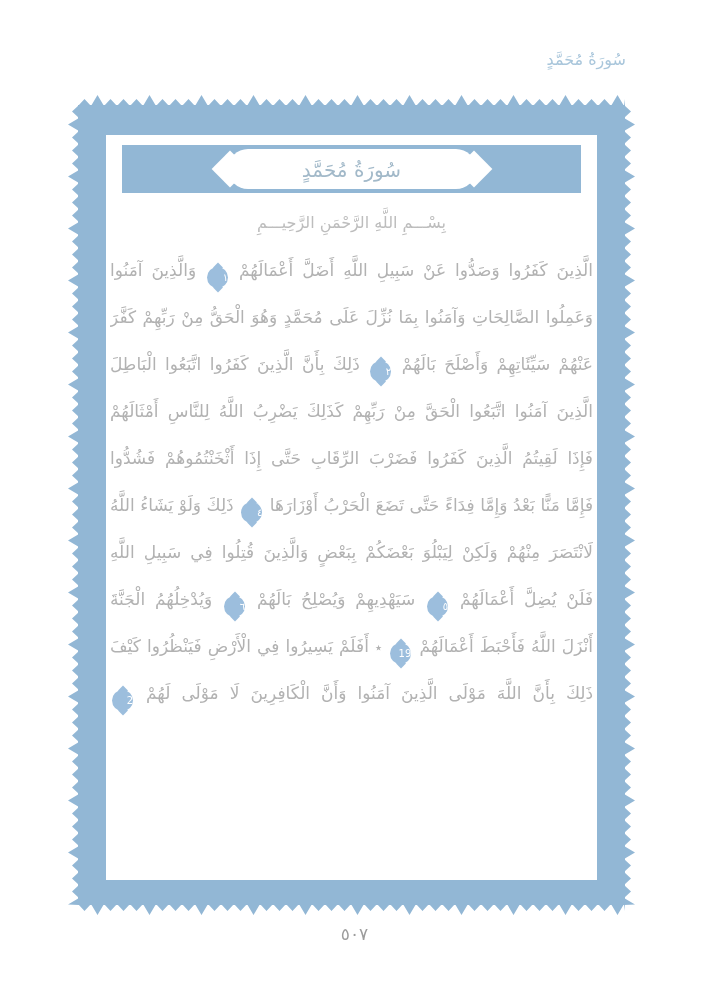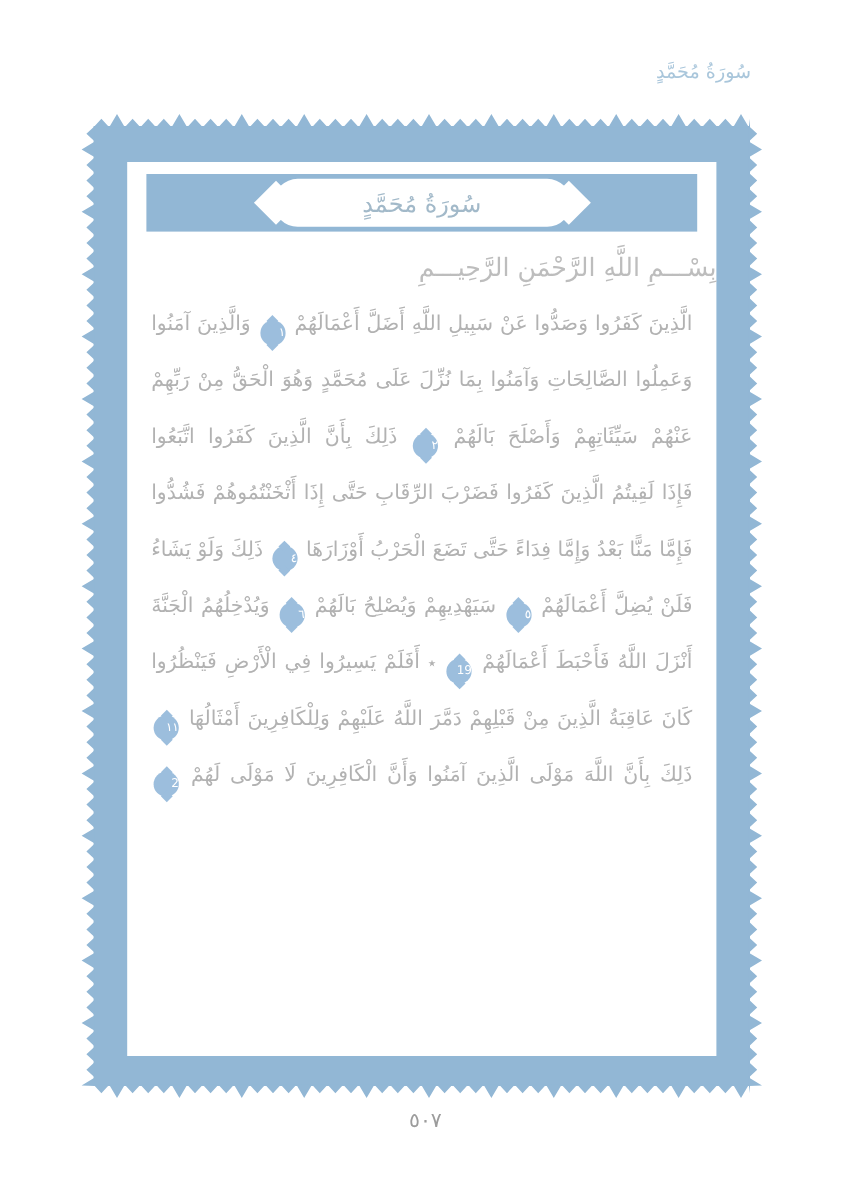--- a/index.html
+++ b/index.html
@@ -28,25 +28,25 @@
              width:248px;height:40px;background:#ffffff;border-radius:20px;}
   .cartouche::before,.cartouche::after{content:"";position:absolute;top:50%;
              width:26px;height:26px;background:#ffffff;
              transform:translateY(-50%) rotate(45deg);}
   .cartouche::before{left:-11px;}
   .cartouche::after{right:-11px;}
   .banner-title{position:relative;z-index:1;display:block;width:100%;height:40px;
              line-height:42px;text-align:center;color:#a2b9c9;font-size:20px;direction:rtl;}
 
   
-  .bismillah{height:54px;line-height:60px;color:#bdbdbd;
-             font-size:21px;direction:rtl;}
+  .bismillah{height:54px;line-height:60px;text-align:center;color:#bdbdbd;
+             font-size:16px;direction:rtl;}
 
   
-  .text-block{padding:0 20px;}
+  .text-block{padding:0 4px;}
   .quran-line{height:47px;line-height:47px;direction:rtl;color:#b2b2b2;font-size:17px;
               text-align:justify;text-align-last:justify;overflow:hidden;}
   .qtext{color:#b2b2b2;}
   .verse-marker{position:relative;display:inline-block;width:21px;height:21px;
               background:#9cbedd;border-radius:50%;color:#ffffff;font-size:10px;
               line-height:21px;text-align:center;vertical-align:-5px;margin:0 2px;}
   .verse-marker::before,.verse-marker::after{content:"";position:absolute;left:50%;
               width:7px;height:7px;background:#9cbedd;
               transform:translateX(-50%) rotate(45deg);}
   .verse-marker::before{top:-3px;}
@@ -87,25 +87,26 @@
           <span class="banner-title">سُورَةُ مُحَمَّدٍ</span>
         </div>
       </div>
 
       <div class="bismillah">بِسْـــمِ اللَّهِ الرَّحْمَنِ الرَّحِيـــمِ</div>
 
       <div class="text-block">
           <div class="quran-line"><span class="qtext">الَّذِينَ كَفَرُوا وَصَدُّوا عَنْ سَبِيلِ اللَّهِ أَضَلَّ أَعْمَالَهُمْ</span> <span class="verse-marker">١</span> <span class="qtext">وَالَّذِينَ آمَنُوا</span></div>
           <div class="quran-line"><span class="qtext">وَعَمِلُوا الصَّالِحَاتِ وَآمَنُوا بِمَا نُزِّلَ عَلَى مُحَمَّدٍ وَهُوَ الْحَقُّ مِنْ رَبِّهِمْ كَفَّرَ</span></div>
           <div class="quran-line"><span class="qtext">عَنْهُمْ سَيِّئَاتِهِمْ وَأَصْلَحَ بَالَهُمْ</span> <span class="verse-marker">٢</span> <span class="qtext">ذَلِكَ بِأَنَّ الَّذِينَ كَفَرُوا اتَّبَعُوا الْبَاطِلَ وَأَنَّ</span></div>
+          <div class="quran-line"><span class="qtext">الَّذِينَ آمَنُوا اتَّبَعُوا الْحَقَّ مِنْ رَبِّهِمْ كَذَلِكَ يَضْرِبُ اللَّهُ لِلنَّاسِ أَمْثَالَهُمْ</span> </div>
           <div class="quran-line"><span class="qtext">فَإِذَا لَقِيتُمُ الَّذِينَ كَفَرُوا فَضَرْبَ الرِّقَابِ حَتَّى إِذَا أَثْخَنْتُمُوهُمْ فَشُدُّوا الْوَثَاقَ</span></div>
           <div class="quran-line"><span class="qtext">فَإِمَّا مَنًّا بَعْدُ وَإِمَّا فِدَاءً حَتَّى تَضَعَ الْحَرْبُ أَوْزَارَهَا</span> <span class="verse-marker">٤</span> <span class="qtext">ذَلِكَ وَلَوْ يَشَاءُ اللَّهُ</span></div>
+          <div class="quran-line"><span class="qtext">لَانْتَصَرَ مِنْهُمْ وَلَكِنْ لِيَبْلُوَ بَعْضَكُمْ بِبَعْضٍ وَالَّذِينَ قُتِلُوا فِي سَبِيلِ اللَّهِ</span></div>
           <div class="quran-line"><span class="qtext">فَلَنْ يُضِلَّ أَعْمَالَهُمْ</span> <span class="verse-marker">٥</span> <span class="qtext">سَيَهْدِيهِمْ وَيُصْلِحُ بَالَهُمْ</span> <span class="verse-marker">٦</span> <span class="qtext">وَيُدْخِلُهُمُ الْجَنَّةَ عَرَّفَهَا</span></div>
           <div class="quran-line"><span class="qtext">أَنْزَلَ اللَّهُ فَأَحْبَطَ أَعْمَالَهُمْ</span> <span class="verse-marker">19</span> <span class="star-mark">٭</span> <span class="qtext">أَفَلَمْ يَسِيرُوا فِي الْأَرْضِ فَيَنْظُرُوا كَيْفَ</span></div>
-          <div class="quran-line"><span class="qtext">كَانَ عَاقِبَةُ الَّذِينَ مِنْ قَبْلِهِمْ دَمَّرَ اللَّهُ عَلَيْهِمْ وَلِلْكَافِرِينَ أَمْثَالُهَا</span> <span class="verse-marker">١١</span></div>
           <div class="quran-line"><span class="qtext">ذَلِكَ بِأَنَّ اللَّهَ مَوْلَى الَّذِينَ آمَنُوا وَأَنَّ الْكَافِرِينَ لَا مَوْلَى لَهُمْ</span> <span class="verse-marker">2</span></div>
         </div>
 
     </div>
   </div>
 
   <div class="page-number">٥٠٧</div>
 
 </div>
 

